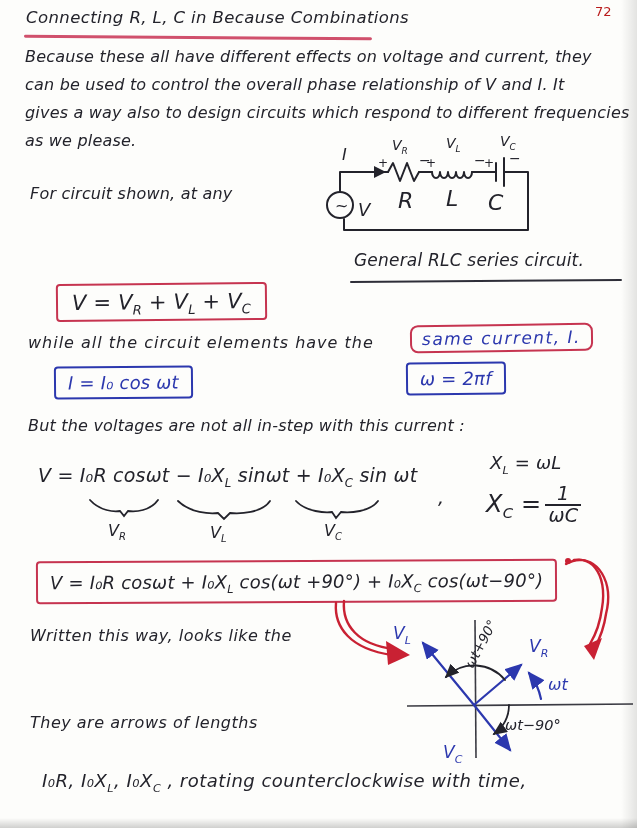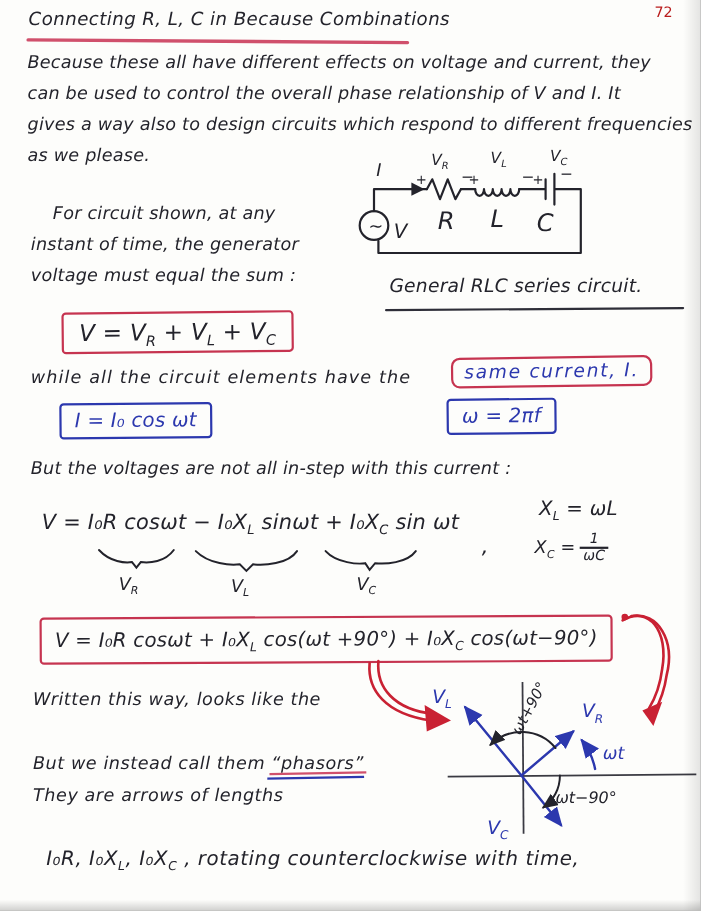--- a/index.html
+++ b/index.html
@@ -65,23 +65,21 @@
     <text x="56" y="31" font-size="12" fill="#23232b">+</text>
     <text x="97" y="29" font-size="14" fill="#23232b">−</text>
     <text x="104" y="31" font-size="12" fill="#23232b">+</text>
     <text x="152" y="29" font-size="14" fill="#23232b">−</text>
     <text x="162" y="31" font-size="12" fill="#23232b">+</text>
     <text x="187" y="27" font-size="14" fill="#23232b">−</text>
   </svg>
   <div class="abs hw sz17" style="left:354px;top:250px;">General  RLC  series circuit.</div>
   <div class="abs underline-ink" style="left:350px;top:280px;width:272px;transform:rotate(-.4deg);"></div>
 
-  <div class="abs hw sz16" style="left:48px;top:184px;text-align:right;">For circuit shown, at any</div>
-  <div class="abs hw sz16" style="left:28px;top:212px;">instant of time, the generator</div>
-  <div class="abs hw sz16" style="left:28px;top:240px;">voltage must equal the sum :</div>
+  <div class="abs hw sz16" style="left:30px;top:184px;text-align:right;">For circuit shown, at any</div>
 
   <div class="abs redbox hw" style="left:56px;top:283px;font-size:21px;transform:rotate(-.6deg);">
     <span>V =  V</span><sub>R</sub><span> + V</span><sub>L</sub><span> + V</span><sub>C</sub>
   </div>
 
   <div class="abs hw sz16" style="left:28px;top:333px;letter-spacing:1px;">while all the circuit elements have the</div>
   <div class="abs redbox hw blue" style="left:410px;top:324px;font-size:17px;padding:2px 10px;border-radius:8px;letter-spacing:1.5px;transform:rotate(-.8deg);">same current, I.</div>
 
   <div class="abs bluebox hw blue" style="left:54px;top:366px;font-size:18px;transform:rotate(-.5deg);">I  =  I₀ cos ωt</div>
   <div class="abs bluebox hw blue" style="left:406px;top:362px;font-size:18px;transform:rotate(-.6deg);">ω = 2πf</div>
@@ -100,21 +98,21 @@
       <path d="M258 5 C268 16 288 17 294 16 L298 22 L303 16 C312 17 332 16 340 5"></path>
     </g>
     <text x="70" y="40" font-size="16" fill="#23232b"><tspan>V</tspan><tspan dy="4" font-size="10">R</tspan></text>
     <text x="172" y="42" font-size="16" fill="#23232b"><tspan>V</tspan><tspan dy="4" font-size="10">L</tspan></text>
     <text x="286" y="40" font-size="16" fill="#23232b"><tspan>V</tspan><tspan dy="4" font-size="10">C</tspan></text>
   </svg>
 
   <div class="abs hw" style="left:490px;top:452px;font-size:18px;">
     <span>X</span><sub>L</sub><span> = ωL</span>
   </div>
-  <div class="abs hw" style="left:486px;top:484px;font-size:16px;">
+  <div class="abs hw" style="left:486px;top:484px;font-size:24px;">
     <span>X</span><sub>C</sub><span> =</span><span class="frac">
         <span class="num">1</span>
         <span class="den">ωC</span>
       </span>
   </div>
 
   <div class="abs redbox hw" style="left:36px;top:560px;font-size:18px;padding:9px 12px;transform:rotate(-.3deg);">
     <span>V =   I₀R cosωt + I₀X</span><sub>L</sub><span> cos(ωt +90°)  +  I₀X</span><sub>C</sub><span> cos(ωt−90°)</span>
   </div>
 
@@ -129,23 +127,20 @@
 
   <svg class="abs" style="left:330px;top:597px;" width="104" height="76" viewBox="0 0 104 76">
     <g stroke="#c92133" stroke-width="2.4" fill="none" stroke-linecap="round">
       <path d="M6 6 C4 30 20 52 62 58"></path>
       <path d="M14 4 C12 28 28 48 64 52"></path>
     </g>
     <polygon points="80,58 56,44 58,68" fill="#c92133"></polygon>
   </svg>
 
   <div class="abs hw sz16" style="left:30px;top:626px;letter-spacing:.5px;">Written this way, looks like the</div>
-  <div class="abs hw sz16" style="left:30px;top:684px;letter-spacing:.5px;">
-    <span>But we instead call them </span><span class="dq"><span>“phasors”</span><span class="ul1"></span><span class="ul2"></span></span>
-  </div>
   <div class="abs hw sz16" style="left:30px;top:713px;letter-spacing:.5px;">They are arrows of lengths</div>
 
   <svg class="abs" style="left:385px;top:606px;" width="252" height="168" viewBox="0 0 252 168">
     <defs>
       <marker id="mb" markerWidth="10" markerHeight="10" refX="7" refY="3.5" orient="auto">
         <path d="M0 0 L8 3.5 L0 7 Z" fill="#2c38ae"></path>
       </marker>
       <marker id="mk" markerWidth="10" markerHeight="10" refX="7" refY="3.5" orient="auto">
         <path d="M0 0 L8 3.5 L0 7 Z" fill="#23232b"></path>
       </marker>

